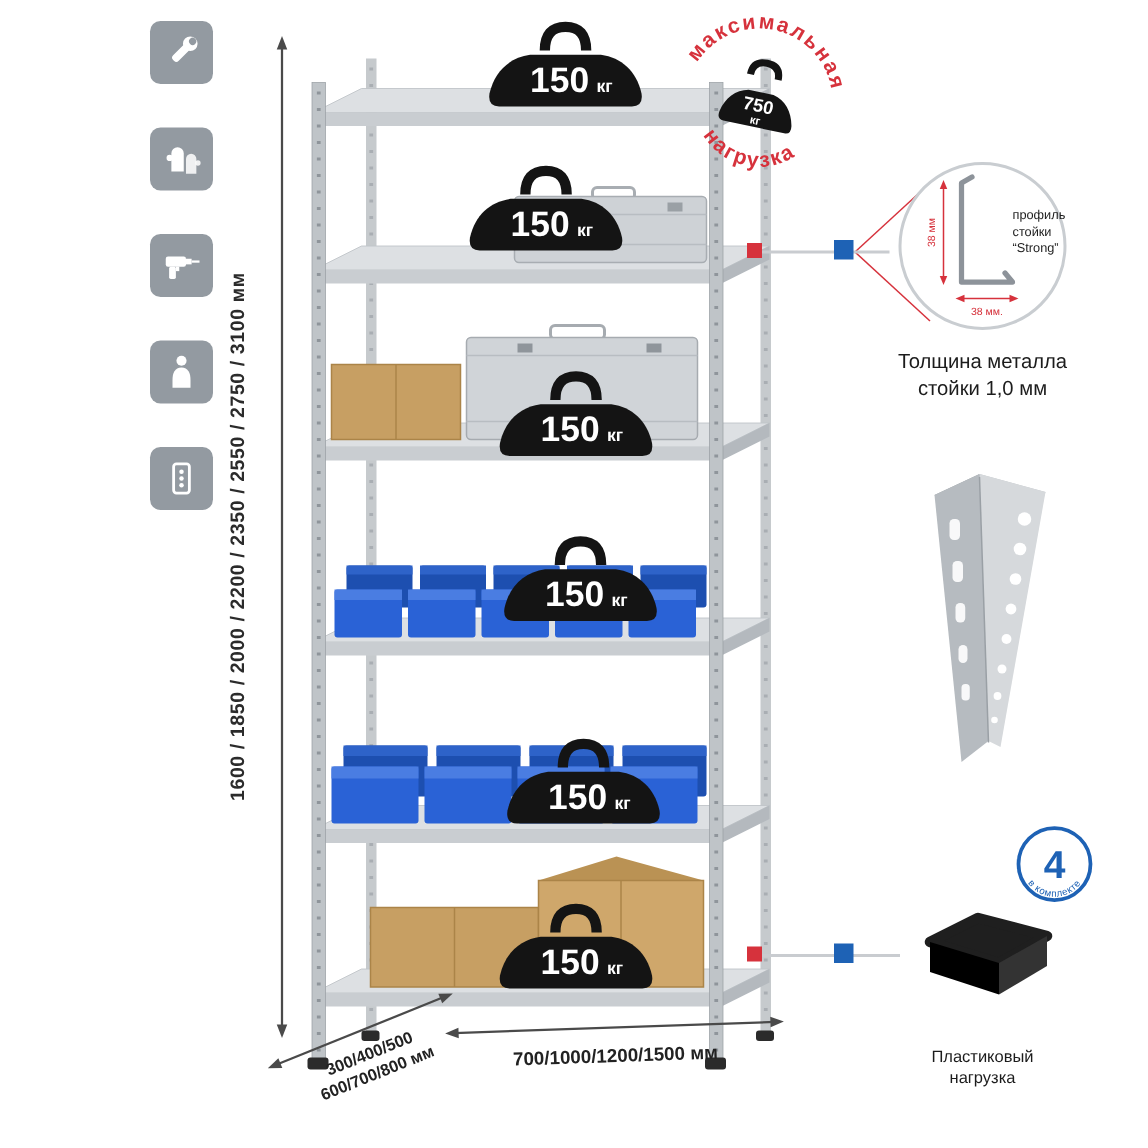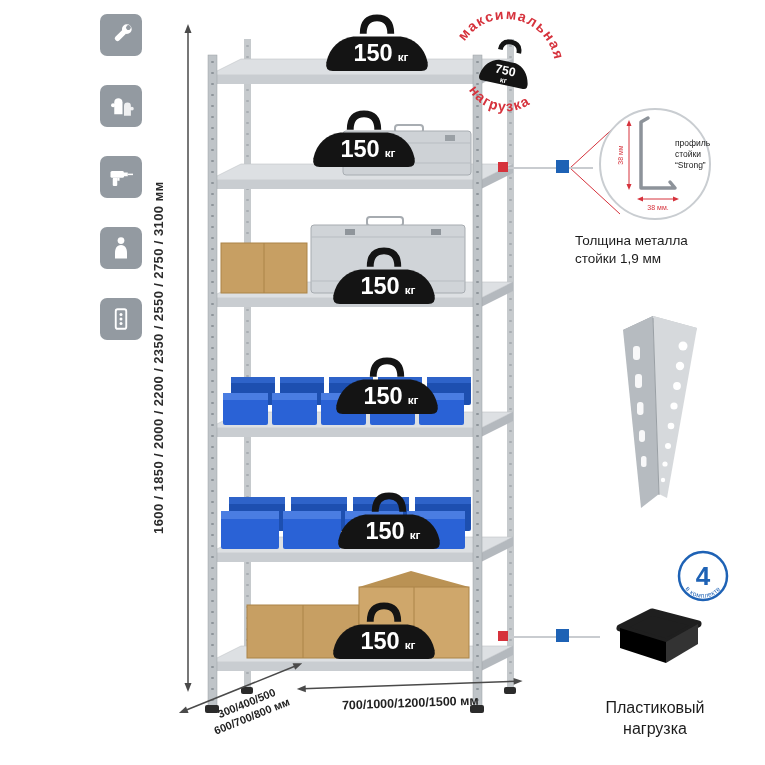--- a/index.html
+++ b/index.html
@@ -27,31 +27,31 @@
   .stamp-arc{fill:#d6323c;font-size:15px;font-weight:bold;letter-spacing:1.5px;}
   .stamp-val{fill:#fff;font-size:13px;font-weight:bold;text-anchor:middle;}
   .stamp-unit{fill:#fff;font-size:8px;font-weight:bold;text-anchor:middle;}
   
   .cline{position:absolute;height:2px;background:#c9ccd0;}
   .sq-red{position:absolute;width:10px;height:10px;background:#d6323c;}
   .sq-blue{position:absolute;width:13px;height:13px;background:#1e62b5;}
   .callout-svg{position:absolute;}
   
   .detail-circle{position:absolute;left:585px;top:98px;}
-  .detail-caption{position:absolute;left:575px;top:232px;width:160px;
+  .detail-caption{position:absolute;left:575px;top:232px;width:160px;text-align:center;
                   font-size:13.5px;line-height:1.3;color:#1c1c1c;}
   .plabel{fill:#1c1c1c;font-size:8.5px;}
   .pred{stroke:#d6323c;stroke-width:1;}
   .predt{fill:#d6323c;font-size:7px;text-anchor:middle;}
   
   .postpic{position:absolute;left:595px;top:298px;}
   
   .footpic{position:absolute;left:600px;top:548px;}
   .foot-caption{position:absolute;left:575px;top:698px;width:160px;text-align:center;
-                font-size:16px;line-height:1.3;color:#1c1c1c;}
+                font-size:11px;line-height:1.3;color:#1c1c1c;}
   .badge-num{fill:#1e62b5;font-size:26px;font-weight:bold;text-anchor:middle;}
   .badge-arc{fill:#1e62b5;font-size:6.5px;letter-spacing:.4px;}
   
   .wdim{position:absolute;left:295px;top:678px;width:230px;transform:rotate(-2deg);text-align:center;}
   .wdim-label{font-size:12.5px;font-weight:bold;color:#222;margin-top:0;}
   .ddim{position:absolute;left:175px;top:706px;width:135px;transform:rotate(-22deg);
         transform-origin:0 0;text-align:center;}
   .ddim-label{font-size:11px;font-weight:bold;color:#222;line-height:1.25;}
   .dimline{stroke:#4a4a4a;stroke-width:1.5;}
   .dimarrow{fill:#4a4a4a;}
@@ -327,21 +327,21 @@
     <line x1="56" y1="101" x2="90" y2="101" class="pred"></line>
     <polygon points="52,101 58,98.5 58,103.5" fill="#d6323c"></polygon>
     <polygon points="94,101 88,98.5 88,103.5" fill="#d6323c"></polygon>
     <text class="predt" x="73" y="112">38 мм.</text>
     <text class="plabel" x="90" y="48">профиль</text>
     <text class="plabel" x="90" y="59">стойки</text>
     <text class="plabel" x="90" y="70">“Strong”</text>
   </svg>
   <div class="detail-caption">
     <div>Толщина металла</div>
-    <div>стойки 1,9 мм</div>
+    <div>стойки 1,0 мм</div>
   </div>
 
   <svg class="postpic" width="130" height="240" viewBox="0 0 130 240">
     <polygon points="28,32 58,18 60,24 32,37" fill="#9aa0a5"></polygon>
     <polygon points="58,18 102,30 100,36 60,24" fill="#c2c6ca"></polygon>
     <polygon points="28,32 58,18 64,196 46,210" fill="#b6bbc0"></polygon>
     <polygon points="58,18 102,30 72,200 64,196" fill="#d6d9dc"></polygon>
     <line x1="58" y1="20" x2="64" y2="197" stroke="#9aa0a5" stroke-width="1"></line>
     <circle cx="88" cy="48" r="4.5" fill="#fff"></circle>
     <circle cx="85" cy="68" r="4.2" fill="#fff"></circle>

